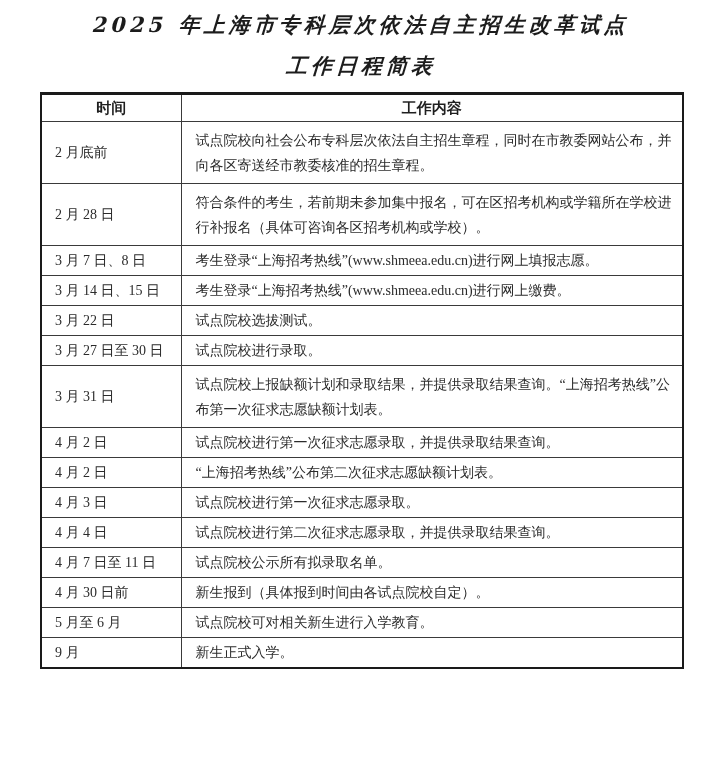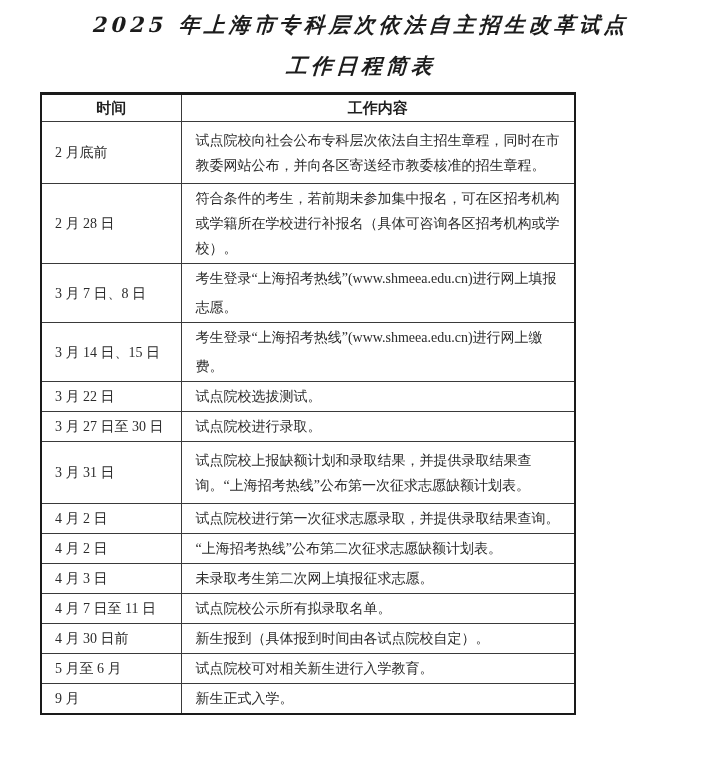--- a/index.html
+++ b/index.html
@@ -34,21 +34,21 @@
     color: #1c1c1c;
     line-height: 30px;
     transform: skewX(-3deg);
   }
   .title-line.second {
     margin-top: 11px;
   }
   table.schedule {
     border-collapse: collapse;
     table-layout: fixed;
-    width: 536px;
+    width: 644px;
     margin: 11px 0 0 40px;
     border: 2px solid #1a1a1a;
     border-top-width: 3px;
   }
   table.schedule col.c-time { width: 140px; }
   table.schedule th, table.schedule td {
     border: 1px solid #3a3a3a;
     font-size: 14px;
     vertical-align: middle;
   }
@@ -127,21 +127,25 @@
       <tr>
         <td class="time">4 月 2 日</td>
         <td class="content">试点院校进行第一次征求志愿录取，并提供录取结果查询。</td>
       </tr>
       <tr>
         <td class="time">4 月 2 日</td>
         <td class="content">“上海招考热线”公布第二次征求志愿缺额计划表。</td>
       </tr>
       <tr>
         <td class="time">4 月 3 日</td>
-        <td class="content">未录取考生第二次网上填报征求志愿。</td>
+        <td class="content">试点院校进行第一次征求志愿录取。</td>
+      </tr>
+      <tr>
+        <td class="time">4 月 4 日</td>
+        <td class="content">试点院校进行第二次征求志愿录取，并提供录取结果查询。</td>
       </tr>
       <tr>
         <td class="time">4 月 7 日至 11 日</td>
         <td class="content">试点院校公示所有拟录取名单。</td>
       </tr>
       <tr>
         <td class="time">4 月 30 日前</td>
         <td class="content">新生报到（具体报到时间由各试点院校自定）。</td>
       </tr>
       <tr>

